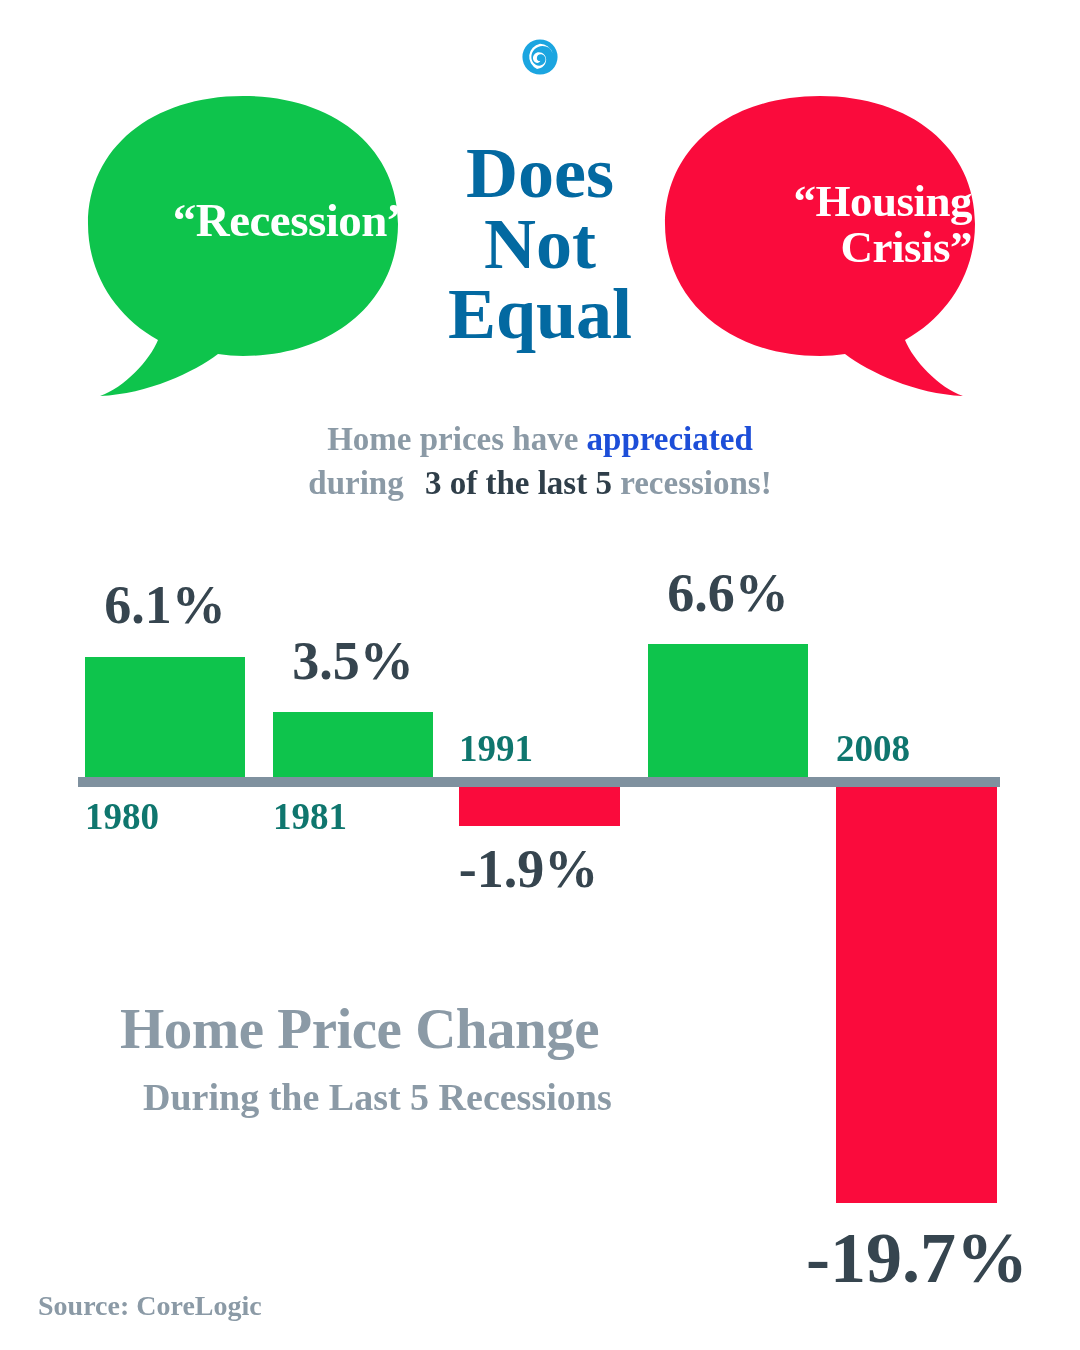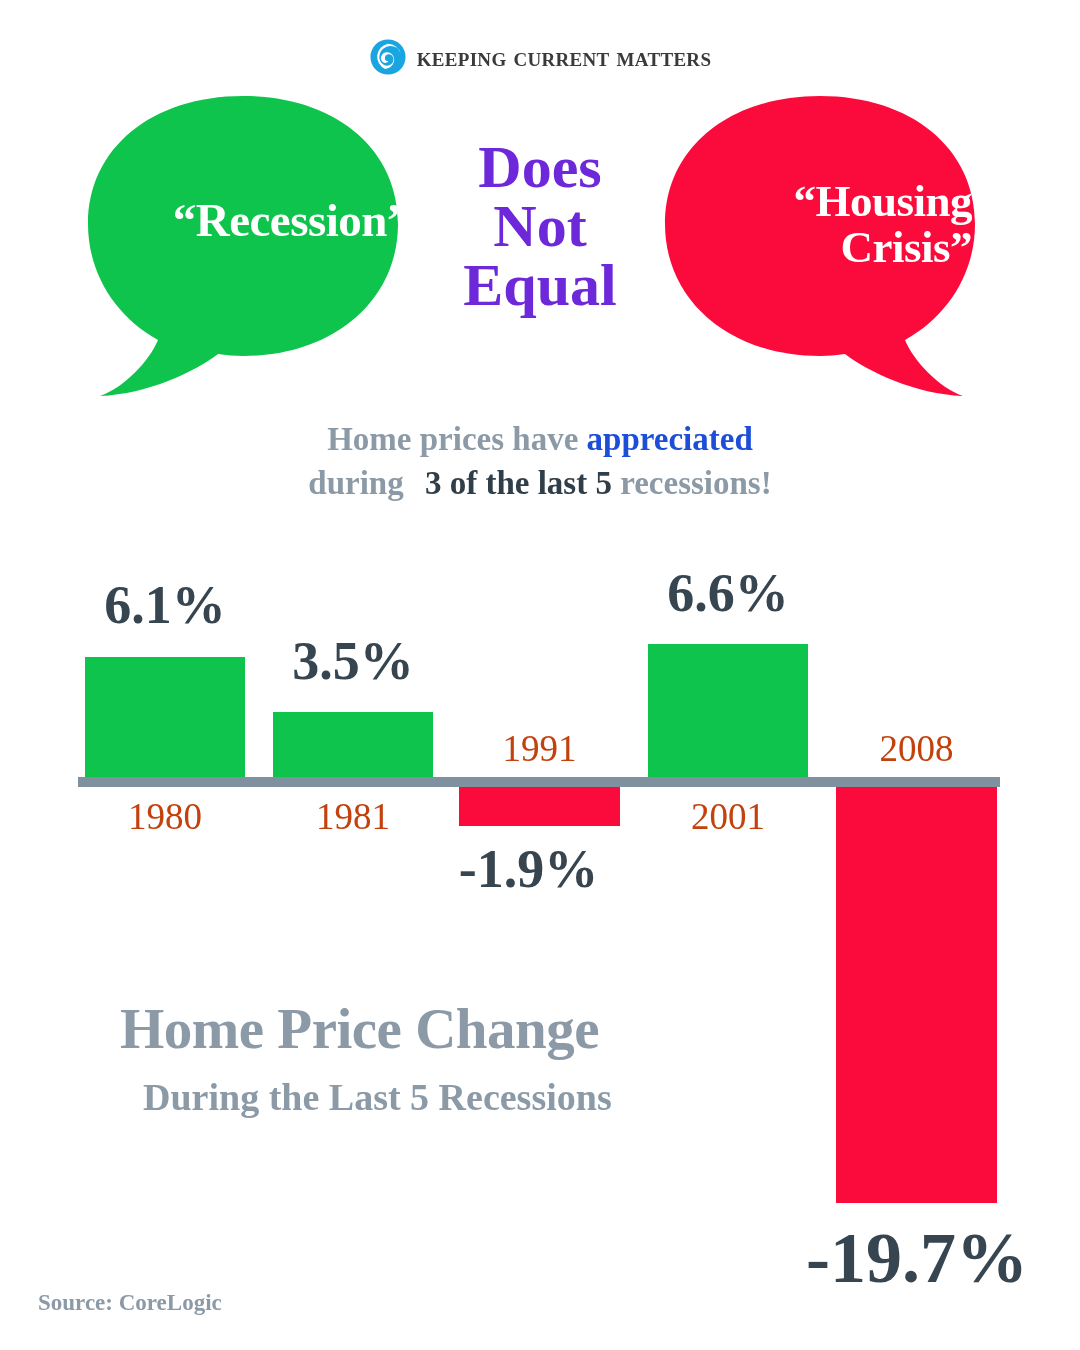--- a/index.html
+++ b/index.html
@@ -63,24 +63,24 @@
     left: 672px; top: 178px; width: 300px;
     font-size: 45px;
     letter-spacing: -0.5px;
   }
 
   #center-phrase {
     position: absolute;
     left: 430px; top: 138px;
     width: 220px;
     text-align: center;
-    color: #6d28d9;
-    font-family: "Liberation Serif", serif;
-    font-weight: bold;
-    font-size: 60px;
+    color: #0369a1;
+    font-family: "Liberation Serif", serif;
+    font-weight: bold;
+    font-size: 72px;
     line-height: 0.98;
     white-space: pre-line;
   }
 
   
   #subtitle {
     position: absolute;
     left: 0; top: 418px;
     width: 1080px;
     text-align: center;
@@ -119,24 +119,23 @@
     text-align: center;
     color: #36454f;
     font-family: "Liberation Serif", serif;
     font-weight: bold;
     font-size: 54px;
     line-height: 1;
     white-space: nowrap;
   }
   .year-label {
     position: absolute;
-    text-align: center;
-    color: #c2410c;
-    font-family: "Liberation Serif", serif;
-    font-weight: normal;
+    color: #0f766e;
+    font-family: "Liberation Serif", serif;
+    font-weight: bold;
     font-size: 37px;
     line-height: 1;
     white-space: nowrap;
   }
 
   
   #chart-title {
     position: absolute;
     left: 120px; top: 1000px;
     color: #8b9aa6;
@@ -156,34 +155,33 @@
     font-size: 38px;
     line-height: 1;
     white-space: nowrap;
   }
   #source {
     position: absolute;
     left: 38px; top: 1290px;
     color: #8b9aa6;
     font-family: "Liberation Serif", serif;
     font-weight: bold;
-    font-size: 23px;
+    font-size: 28px;
     white-space: nowrap;
   }
 </style>
 </head>
 <body>
 
 <div id="page">
 
   <div id="logo-bar">
     <svg id="logo-mark" width="38" height="38" viewBox="0 0 40 40">
       <path d="M20 1.5A18.5 18.5 0 1 0 38.5 20 18.5 18.5 0 0 0 20 1.5Zm0 4.6a13.9 13.9 0 0 1 13.3 9.9 11.3 11.3 0 0 0-10.7-7.7c-6.5 0-11.7 5.3-11.7 11.8 0 5 3.6 9 8.2 9 3.7 0 6.7-3 6.7-6.7 0-2.9-2.3-5.2-5.1-5.2-2.2 0-4 1.8-4 4 0 1.7 1.3 3 2.9 3 .3 0 .6 0 .9-.2-.6 1.3-1.9 2.2-3.4 2.2-2.5 0-4.5-2.2-4.5-4.9 0-3.5 2.8-6.4 6.3-6.4 4.2 0 7.6 3.5 7.6 7.8 0 5.4-4.3 9.8-9.6 9.8A13.9 13.9 0 0 1 20 6.1Z" fill="#1BA5E0"></path>
     </svg>
-    <span id="logo-text">Keeping Current Matters</span>
   </div>
 
   <svg id="bubble-green-wrap" class="bubble-svg" width="330" height="300" viewBox="0 0 330 300">
     <path d="M165 0C74 0 10 52 10 128c0 49 27 92 70 116 -8 20 -34 48 -58 56 48 -2 94 -24 118 -42 8 1 17 2 25 2 91 0 155 -56 155 -132C320 52 256 0 165 0Z" fill="#0ec44c"></path>
   </svg>
   <div id="bubble-green-label" class="bubble-label">“Recession”</div>
 
   <svg id="bubble-red-wrap" class="bubble-svg" width="330" height="300" viewBox="0 0 330 300">
     <path d="M165 0C256 0 320 52 320 128c0 49 -27 92 -70 116 8 20 34 48 58 56 -48 -2 -94 -24 -118 -42 -8 1 -17 2 -25 2C74 260 10 204 10 128 10 52 74 0 165 0Z" fill="#fa0b3c"></path>
   </svg>
@@ -211,21 +209,20 @@
 
     <div class="val-label" style="left:85px; top:578px; width:160px;">6.1%</div>
     <div class="val-label" style="left:273px; top:634px; width:160px;text-align:center;">3.5%</div>
     <div class="val-label" style="left:448px; top:842px; width:161px;">-1.9%</div>
     <div class="val-label" style="left:648px; top:566px; width:160px;">6.6%</div>
     <div class="val-label" style="left:806px; top:1222px; width:220px; font-size:72px;">-19.7%</div>
 
     <div class="year-label" style="left:85px; top:798px; width:160px;">1980</div>
     <div class="year-label" style="left:273px; top:798px; width:160px;">1981</div>
     <div class="year-label" style="left:459px; top:730px; width:161px;">1991</div>
-    <div class="year-label" style="left:648px; top:798px; width:160px;">2001</div>
     <div class="year-label" style="left:836px; top:730px; width:161px;">2008</div>
 
     <div id="chart-title">Home Price Change</div>
     <div id="chart-subtitle">During the Last 5 Recessions</div>
   </div>
 
   <div id="source">Source: CoreLogic</div>
 
 </div>
 

